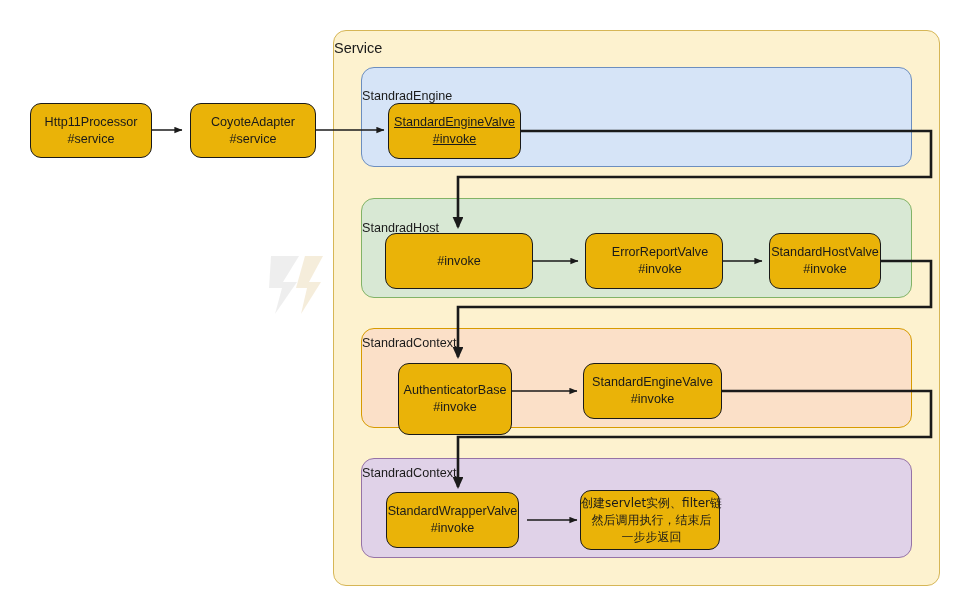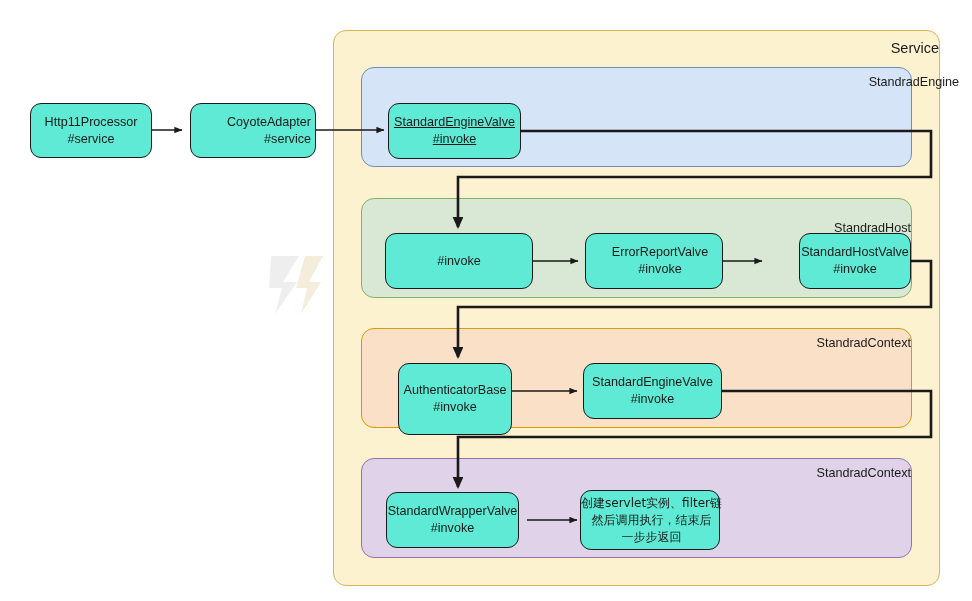--- a/index.html
+++ b/index.html
@@ -44,21 +44,21 @@
     color: #b9b9b9;
     opacity: 0.55;
     font-family: "DejaVu Sans", "Liberation Sans", sans-serif;
     white-space: nowrap;
   }
 
   
   .node {
     position: absolute;
     box-sizing: border-box;
-    background: #5eead4;
+    background: #eab308;
     border: 1.6px solid #1a1a1a;
     border-radius: 11px;
     display: flex;
     flex-direction: column;
     align-items: center;
     justify-content: center;
     text-align: center;
     font-size: 12.6px;
     line-height: 17px;
     z-index: 5;
@@ -76,40 +76,40 @@
   .group {
     position: absolute;
     box-sizing: border-box;
     border-radius: 13px;
     z-index: 2;
   }
   .group > .group-title {
     position: absolute;
     left: 0;
     width: 100%;
-    text-align: right;
+    text-align: left;
     font-size: 12.6px;
     color: #1a1a1a;
   }
 
   #service-group {
     left: 333px; top: 30px;
     width: 607px; height: 556px;
     background: #fdf2cf;
     border: 1.3px solid #d6b656;
   }
   #service-group > .group-title { top: 9px; font-size: 14.5px; }
 
   #engine-group {
     left: 361px; top: 67px;
     width: 551px; height: 100px;
     background: #d6e4f7;
     border: 1.3px solid #6c8ebf;
   }
-  #engine-group > .group-title { top: 7px; margin-left: 48px; }
+  #engine-group > .group-title { top: 21px; }
 
   #host-group {
     left: 361px; top: 198px;
     width: 551px; height: 100px;
     background: #d8e8d4;
     border: 1.3px solid #82b366;
   }
   #host-group > .group-title { top: 22px; }
 
   #context-group {
@@ -206,40 +206,40 @@
     <path class="edge-thick" d="M722,391 L931,391 L931,437 L458,437 L458,487" marker-end="url(#arrow-thick)"></path>
 
     <path class="edge-thin" d="M527,520 L577,520" marker-end="url(#arrow-thin)"></path>
   </svg>
 
   <div class="node" id="n-http11" style="left:30px;  top:103px; width:122px; height:55px;">
     <span class="l1">Http11Processor</span>
     <span class="l2">#service</span>
   </div>
 
-  <div class="node" id="n-coyote" style="left:190px; top:103px; width:126px; height:55px;align-items:flex-end;">
+  <div class="node" id="n-coyote" style="left:190px; top:103px; width:126px; height:55px;">
     <span class="l1">CoyoteAdapter</span>
     <span class="l2">#service</span>
   </div>
 
   <div class="node" id="n-engine-valve" style="left:388px; top:103px; width:133px; height:56px;text-decoration:underline;">
     <span class="l1">StandardEngineValve</span>
     <span class="l2">#invoke</span>
   </div>
 
   <div class="node" id="n-accesslog" style="left:385px; top:233px; width:148px; height:56px;">
     <span class="l2">#invoke</span>
   </div>
 
   <div class="node" id="n-errorreport" style="left:585px; top:233px; width:138px; height:56px;padding-left:16px;">
     <span class="l1">ErrorReportValve</span>
     <span class="l2">#invoke</span>
   </div>
 
-  <div class="node" id="n-hostvalve" style="left:769px; top:233px; width:112px; height:56px;margin-left:30px;">
+  <div class="node" id="n-hostvalve" style="left:769px; top:233px; width:112px; height:56px;">
     <span class="l1">StandardHostValve</span>
     <span class="l2">#invoke</span>
   </div>
 
   <div class="node" id="n-authenticator" style="left:398px; top:363px; width:114px; height:72px;">
     <span class="l1">AuthenticatorBase</span>
     <span class="l2">#invoke</span>
   </div>
 
   <div class="node" id="n-contextvalve" style="left:583px; top:363px; width:139px; height:56px;">

